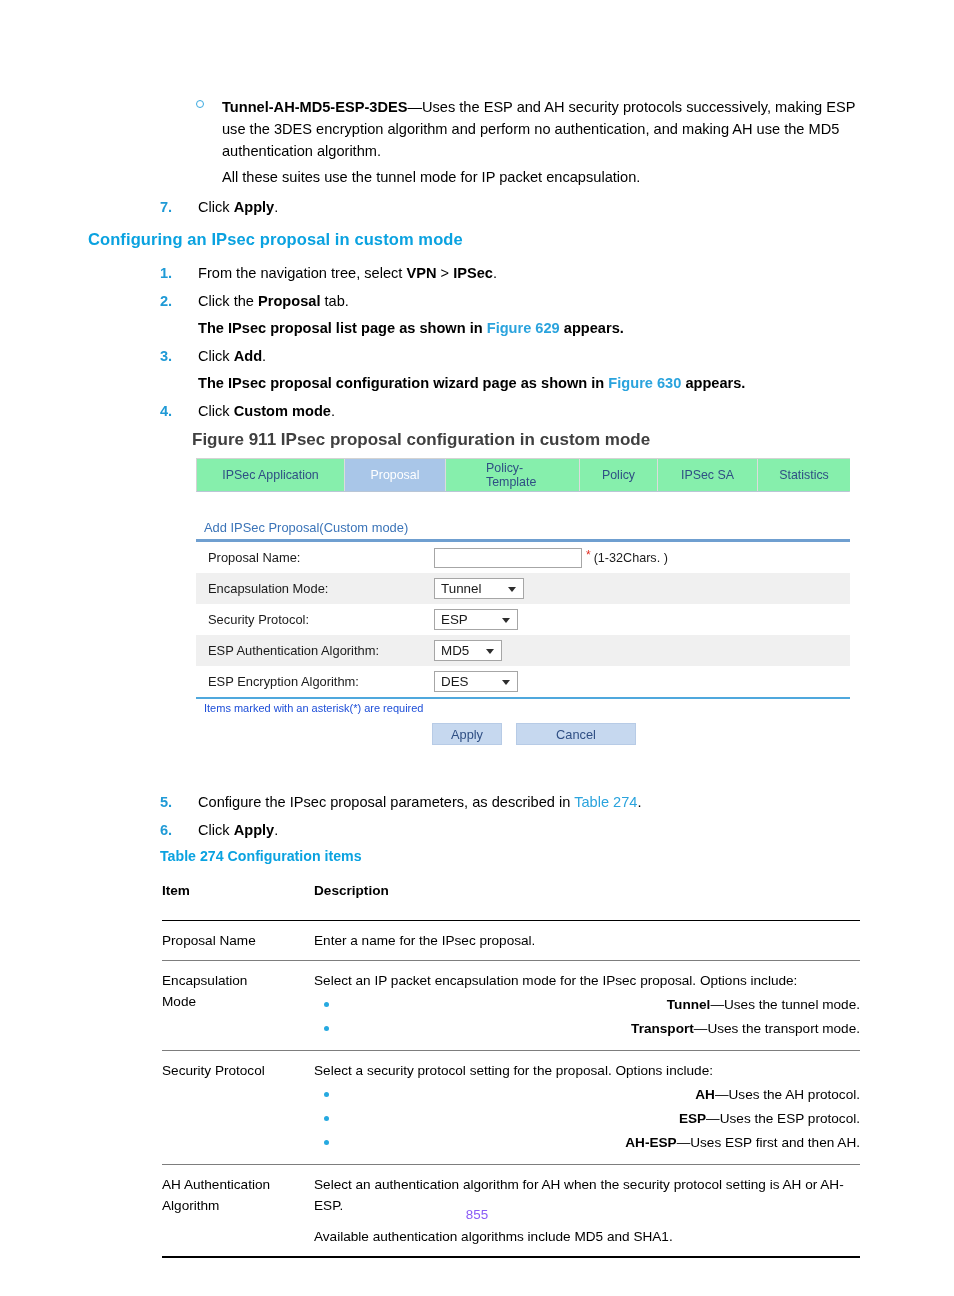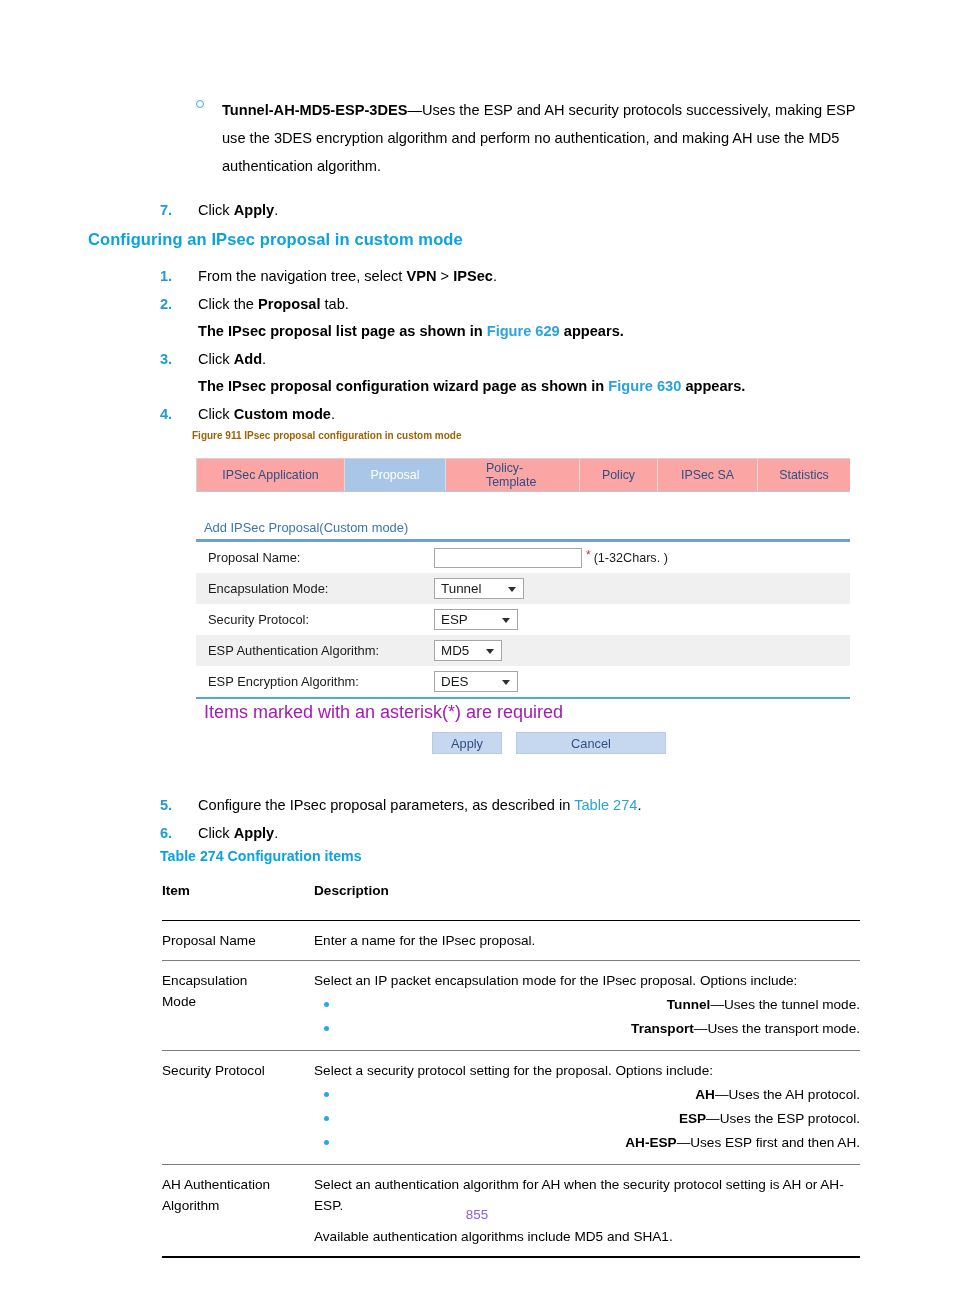--- a/index.html
+++ b/index.html
@@ -12,21 +12,21 @@
     font-family: "Liberation Sans", sans-serif;
     color: #000000;
     -webkit-font-smoothing: antialiased;
   }
   .page { position: relative; width: 954px; height: 1296px; }
 
   
   .doc-text {
     font-family: "Liberation Sans", sans-serif;
     font-size: 14.6px;
-    line-height: 28px;
+    line-height: 22px;
     color: #000;
   }
   b, .b { font-weight: bold; }
   .blue-link { color: #2aa3dd; }
   .num {
     color: #1f9ad6;
     font-weight: bold;
     font-size: 14.6px;
   }
 
@@ -75,23 +75,23 @@
     position: absolute;
     left: 198px;
     white-space: nowrap;
     font-weight: bold;
   }
 
   
   .fig-cap {
     position: absolute;
     left: 192px; top: 430px;
-    font-size: 10px;
-    font-weight: bold;
-    color: #a16207;
+    font-size: 17px;
+    font-weight: bold;
+    color: #404040;
   }
 
   
   .ui {
     position: absolute;
     left: 196px; top: 458px;
     width: 654px;
     font-family: "Liberation Sans", sans-serif;
   }
   .tabbar {
@@ -102,21 +102,21 @@
     background: #fbfbfb;
     box-sizing: border-box;
   }
   .tab {
     flex: 0 0 auto;
     display: flex; align-items: center; justify-content: center;
     font-size: 12.4px;
     color: #2f4f84;
     border-right: 1px solid #dcdcdc;
     box-sizing: border-box;
-    background: #fca5a5;
+    background: #86efac;
     padding: 0 10px;
   }
   .tab:last-child { border-right: none; }
   .tab.active {
     background: #a9c6e8;
     color: #ffffff;
   }
   .tab-ipsecapp { width: 148px; }
   .tab-proposal { width: 101px; }
   .tab-policytpl { width: 134px; padding-left: 40px; }
@@ -200,40 +200,40 @@
   .sel-esp { width: 84px; }
   .sel-md5 { width: 68px; }
   .sel-des { width: 84px; }
 
   .foot-rule {
     height: 2px;
     background: #4fa8dd;
     width: 654px;
   }
   .foot-note {
-    font-size: 18px;
-    color: #a21caf;
+    font-size: 11px;
+    color: #1d4ed8;
     padding: 3px 0 0 8px;
   }
   .btn-row {
     margin-top: 9px;
     padding-left: 236px;
     display: flex;
     gap: 14px;
   }
   .btn {
     width: 70px; height: 22px;
     background: #c6d8ef;
     border: 1px solid #b7cbe6;
     color: #2f4f84;
     font-size: 12.8px;
     display: flex; align-items: center; justify-content: center;
     box-sizing: border-box;
   }
-  .btn.wide { width: 150px; text-align: center; }
+  .btn.wide { width: 120px; text-align: center; }
 
   
   .tbl-cap {
     position: absolute;
     left: 160px; top: 848px;
     font-size: 14.2px;
     font-weight: bold;
     color: #0aa2e0;
   }
   table.items {
@@ -295,20 +295,21 @@
 
 <div class="page">
 
   <div class="sub-bullet doc-text">
     <span class="marker"></span>
     <span class="txt">
       <b>Tunnel-AH-MD5-ESP-3DES</b><span>—Uses the ESP and AH security protocols successively, making ESP use the 3DES encryption algorithm and perform no authentication, and making AH use the MD5 authentication algorithm.</span>
     </span>
   </div>
 
+  <div class="all-suites doc-text">All these suites use the tunnel mode for IP packet encapsulation.</div>
 
   <div class="step7 doc-text">
     <span class="n num">7.</span>
     <span class="t"><span>Click </span><b>Apply</b><span>.</span></span>
   </div>
 
   <div class="h2">Configuring an IPsec proposal in custom mode</div>
 
   <div class="step doc-text" style="top:262px;">
     <span class="n num">1.</span>

